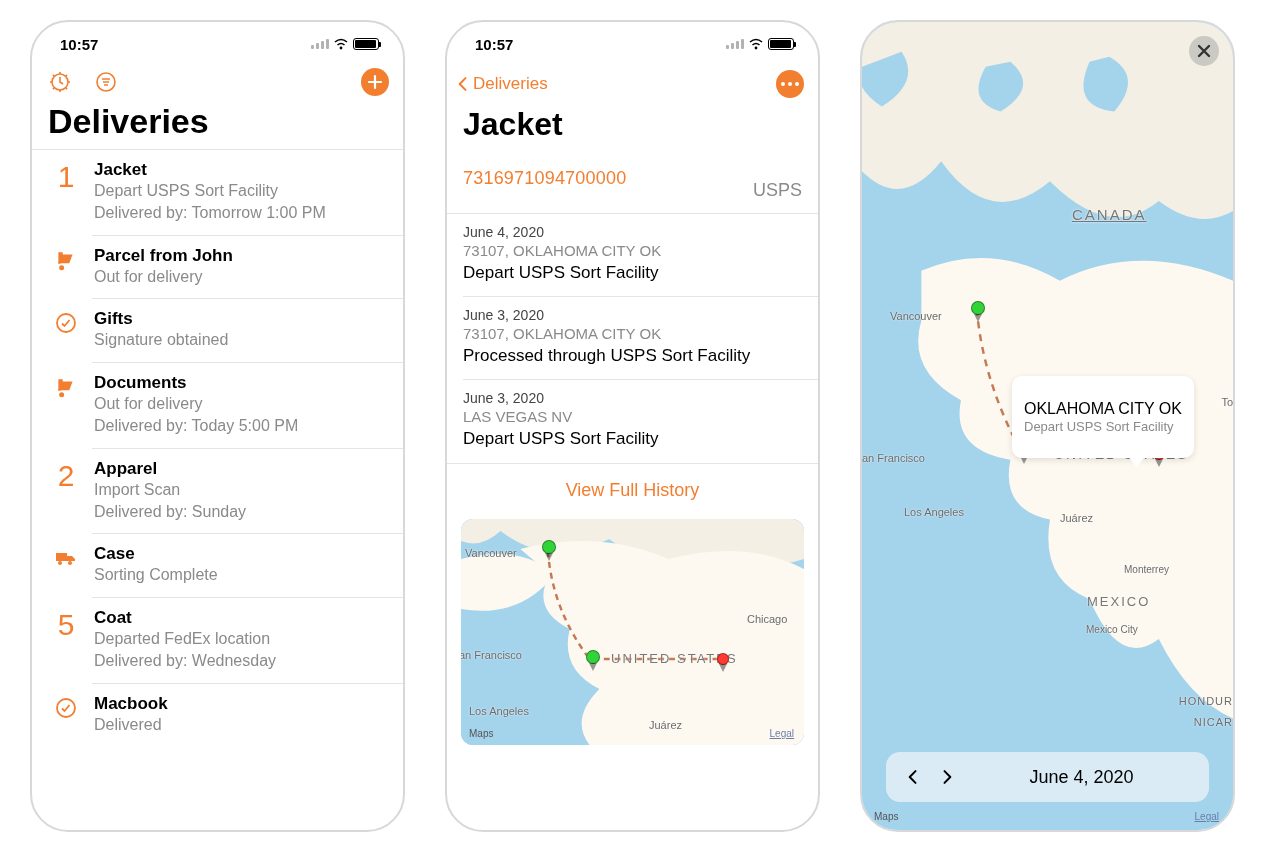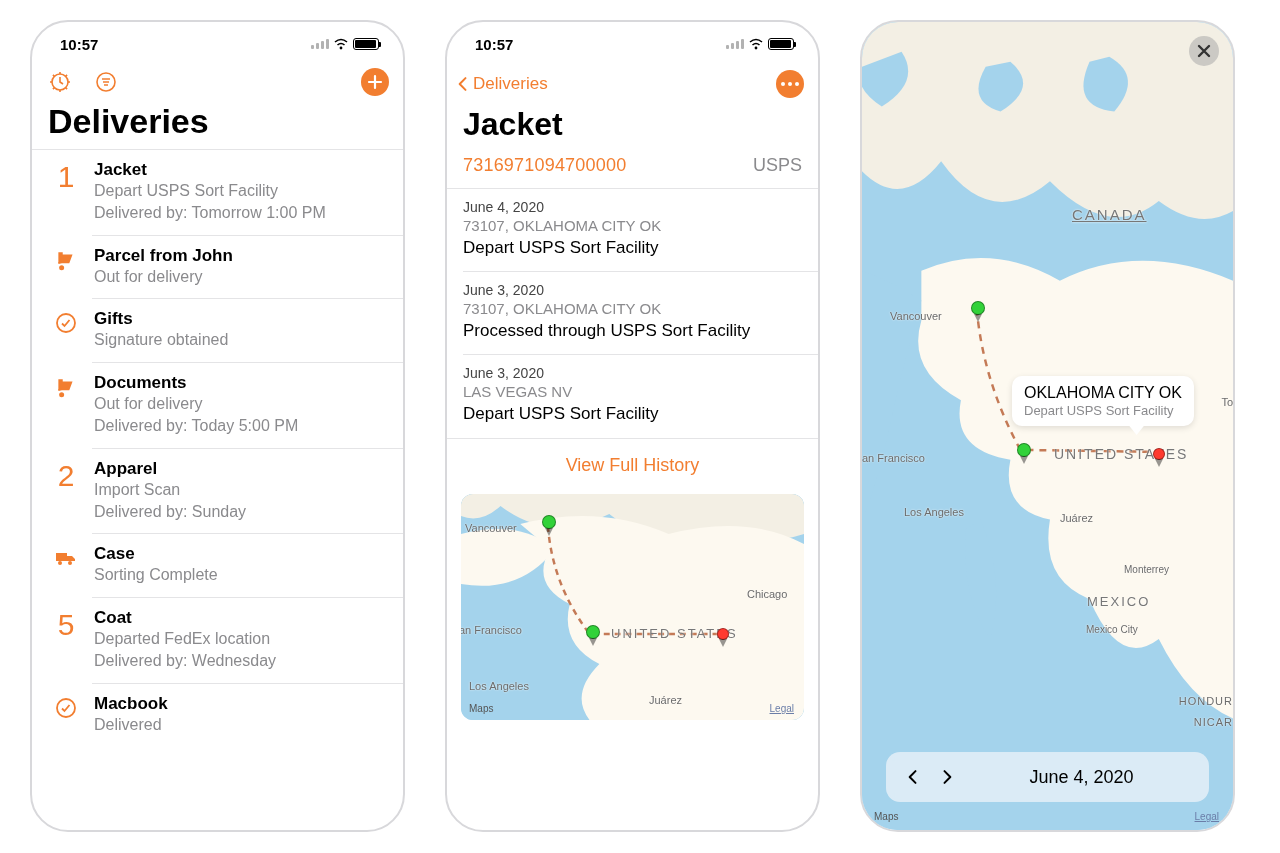--- a/index.html
+++ b/index.html
@@ -103,21 +103,21 @@
   .row-title { font-size: 17px; font-weight: 600; }
   .row-sub { font-size: 16px; color: var(--muted); line-height: 1.3; }
 
   
   .back-row { display: flex; align-items: center; justify-content: space-between; padding: 4px 14px 4px 6px; color: var(--accent); }
   .back-link { display: flex; align-items: center; gap: -2px; font-size: 17px; cursor: pointer; }
   .more-btn { width: 28px; height: 28px; border-radius: 50%; background: var(--accent); display: flex; align-items: center; justify-content: center; gap: 3px; }
   .more-btn span { width: 4px; height: 4px; border-radius: 50%; background: #fff; display: block; }
   .tracking-row { display: flex; align-items: center; justify-content: space-between; padding: 6px 16px 12px; font-size: 18px; }
   .tracking-num { color: var(--accent); font-weight: 500; letter-spacing: .2px; }
-  .carrier { color: var(--muted); }
+  .carrier { color: var(--muted); margin-top: 25px; }
 
   .event { padding: 10px 16px 14px; position: relative; }
   .event::after { content: ""; position: absolute; left: 16px; right: 0; bottom: 0; height: 1px; background: var(--hairline); }
   .event:last-of-type::after { display: none; }
   .ev-date { font-size: 14px; color: #444; }
   .ev-loc { font-size: 15px; color: var(--muted); margin-top: 2px; }
   .ev-status { font-size: 17px; margin-top: 4px; }
 
   .view-history { color: var(--accent); text-align: center; font-size: 18px; padding: 16px 0 18px; }
 
@@ -146,21 +146,21 @@
     position: absolute; top: 14px; right: 14px;
     width: 30px; height: 30px; border-radius: 50%;
     background: rgba(170,170,170,.55);
     display: flex; align-items: center; justify-content: center;
     font-size: 18px; font-weight: 700; color: #333;
   }
   .callout {
     position: absolute;
     background: #fff;
     border-radius: 10px;
-    padding: 8px 12px;
+    padding: 24px 12px;
     box-shadow: 0 2px 6px rgba(0,0,0,.12);
     text-align: left;
   }
   .callout::after {
     content: "";
     position: absolute;
     bottom: -9px; left: 50%;
     transform: translateX(160%);
     width: 0; height: 0;
     border-left: 8px solid transparent;

